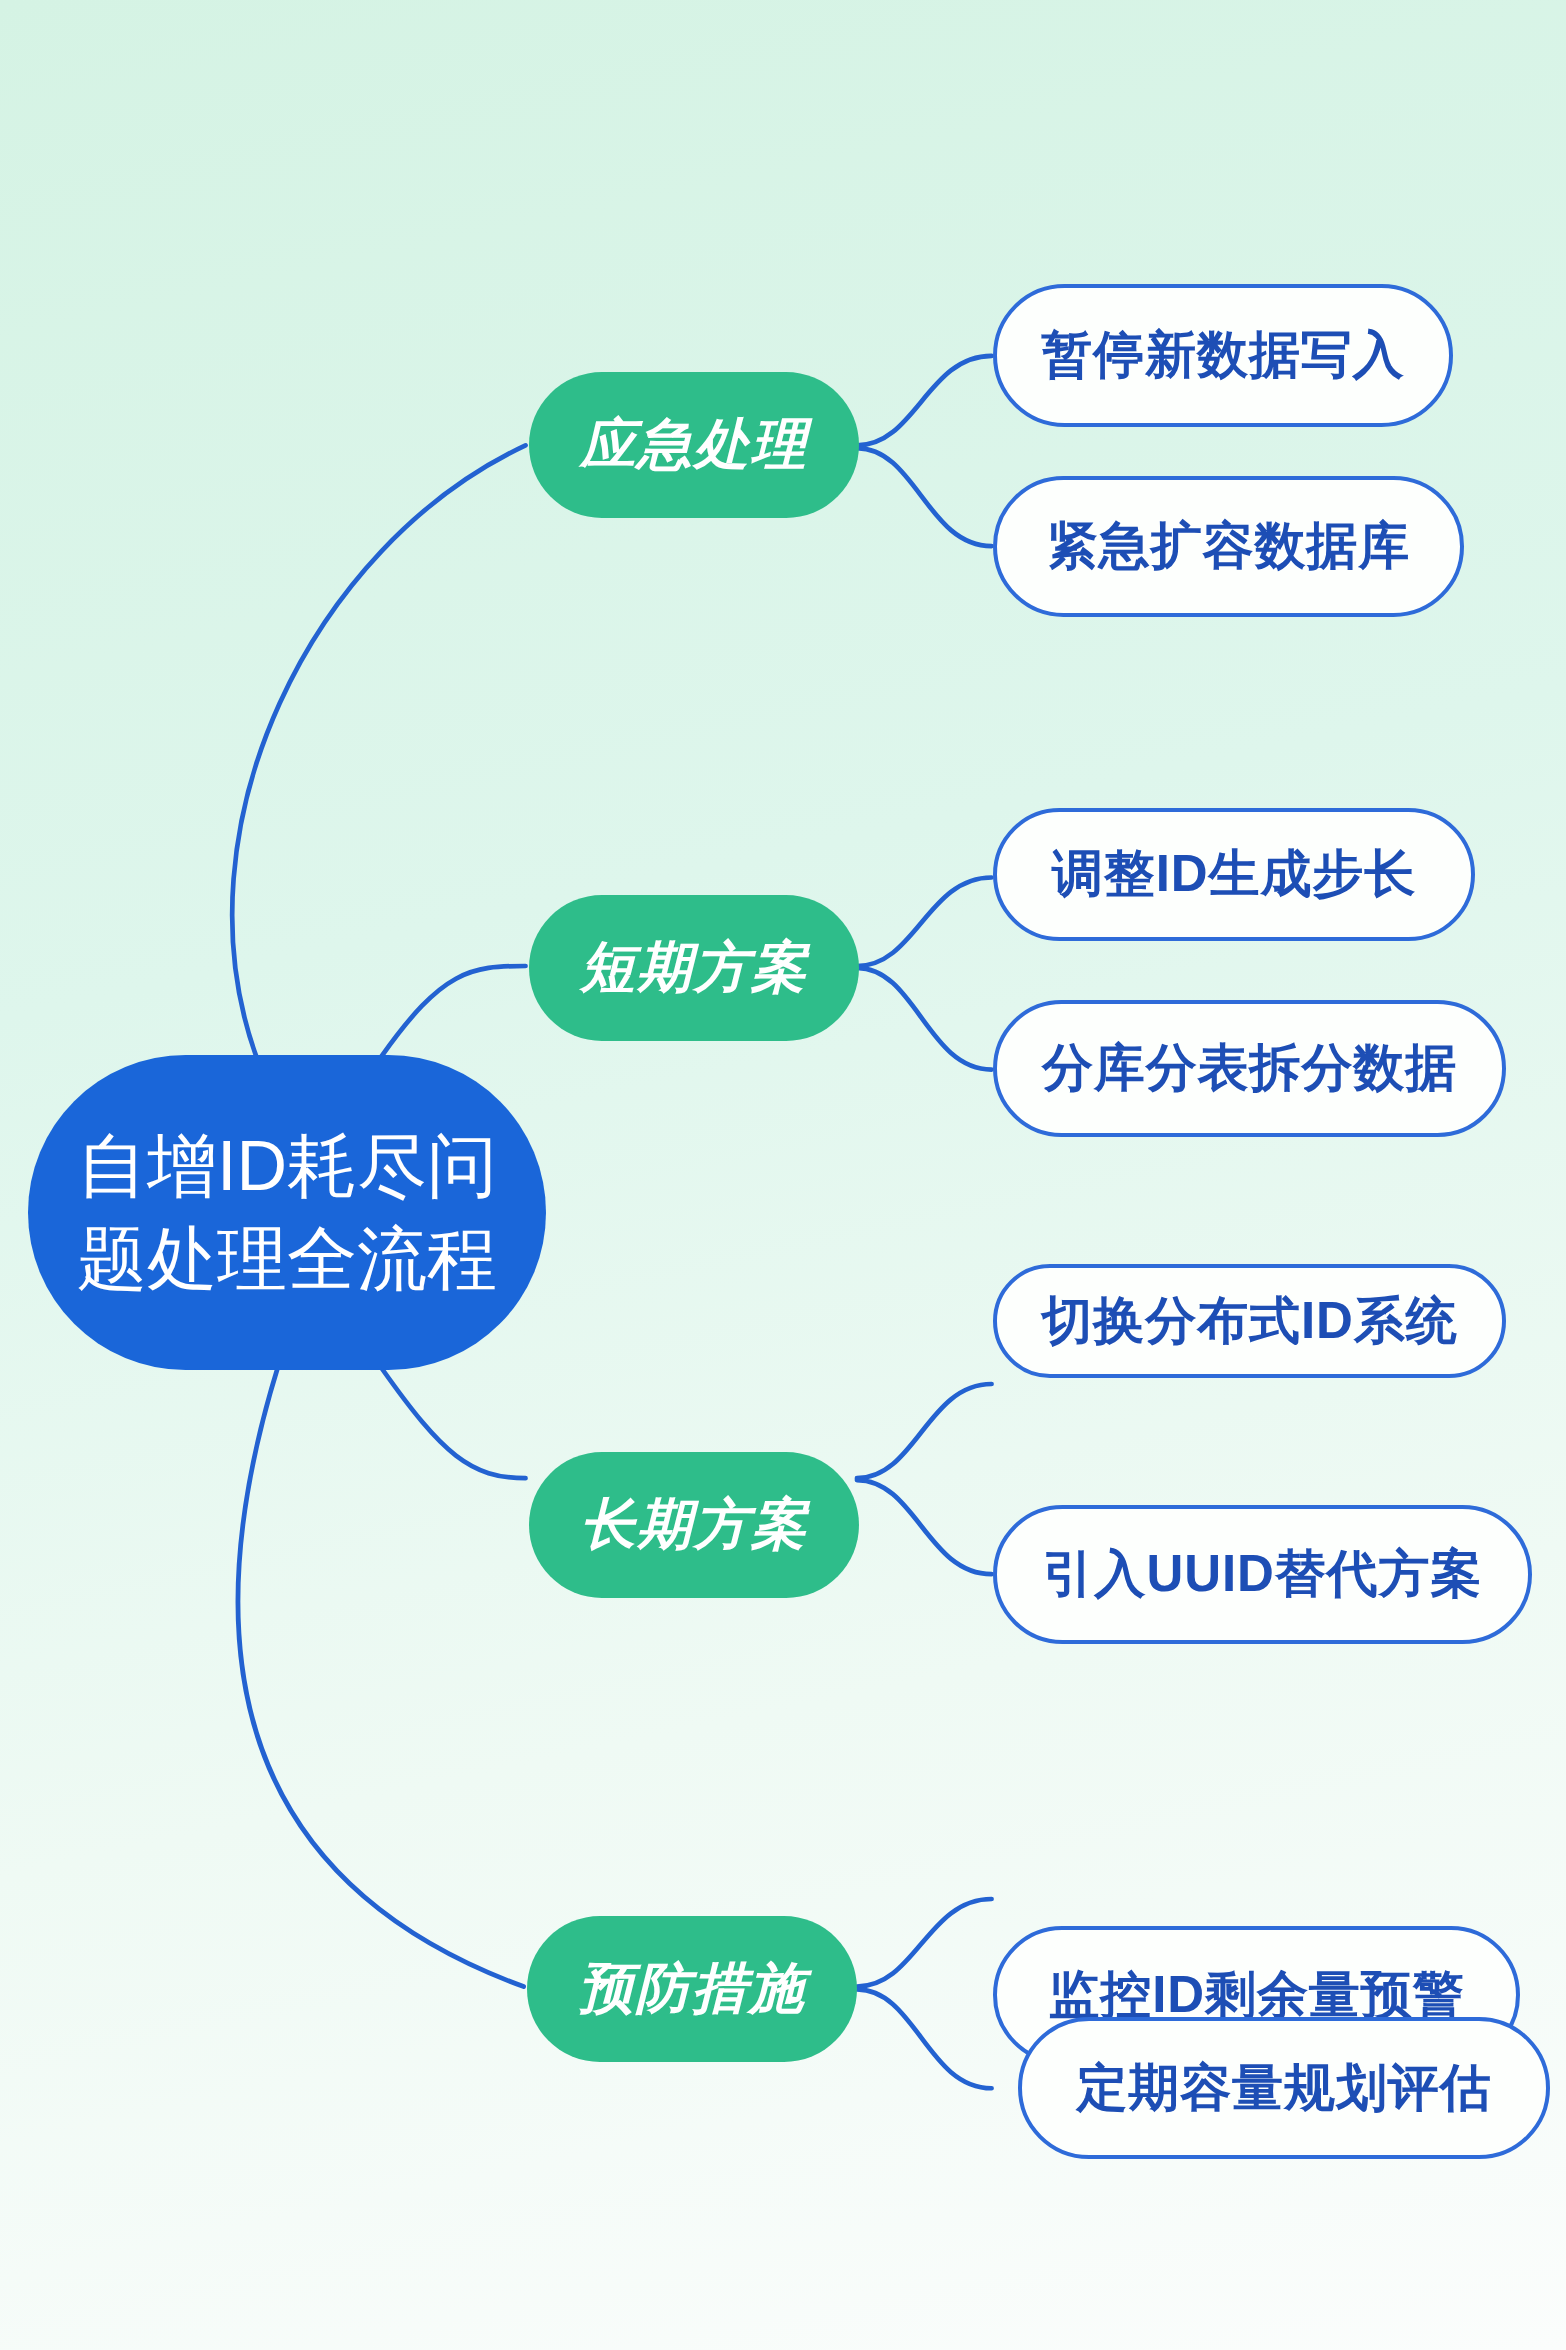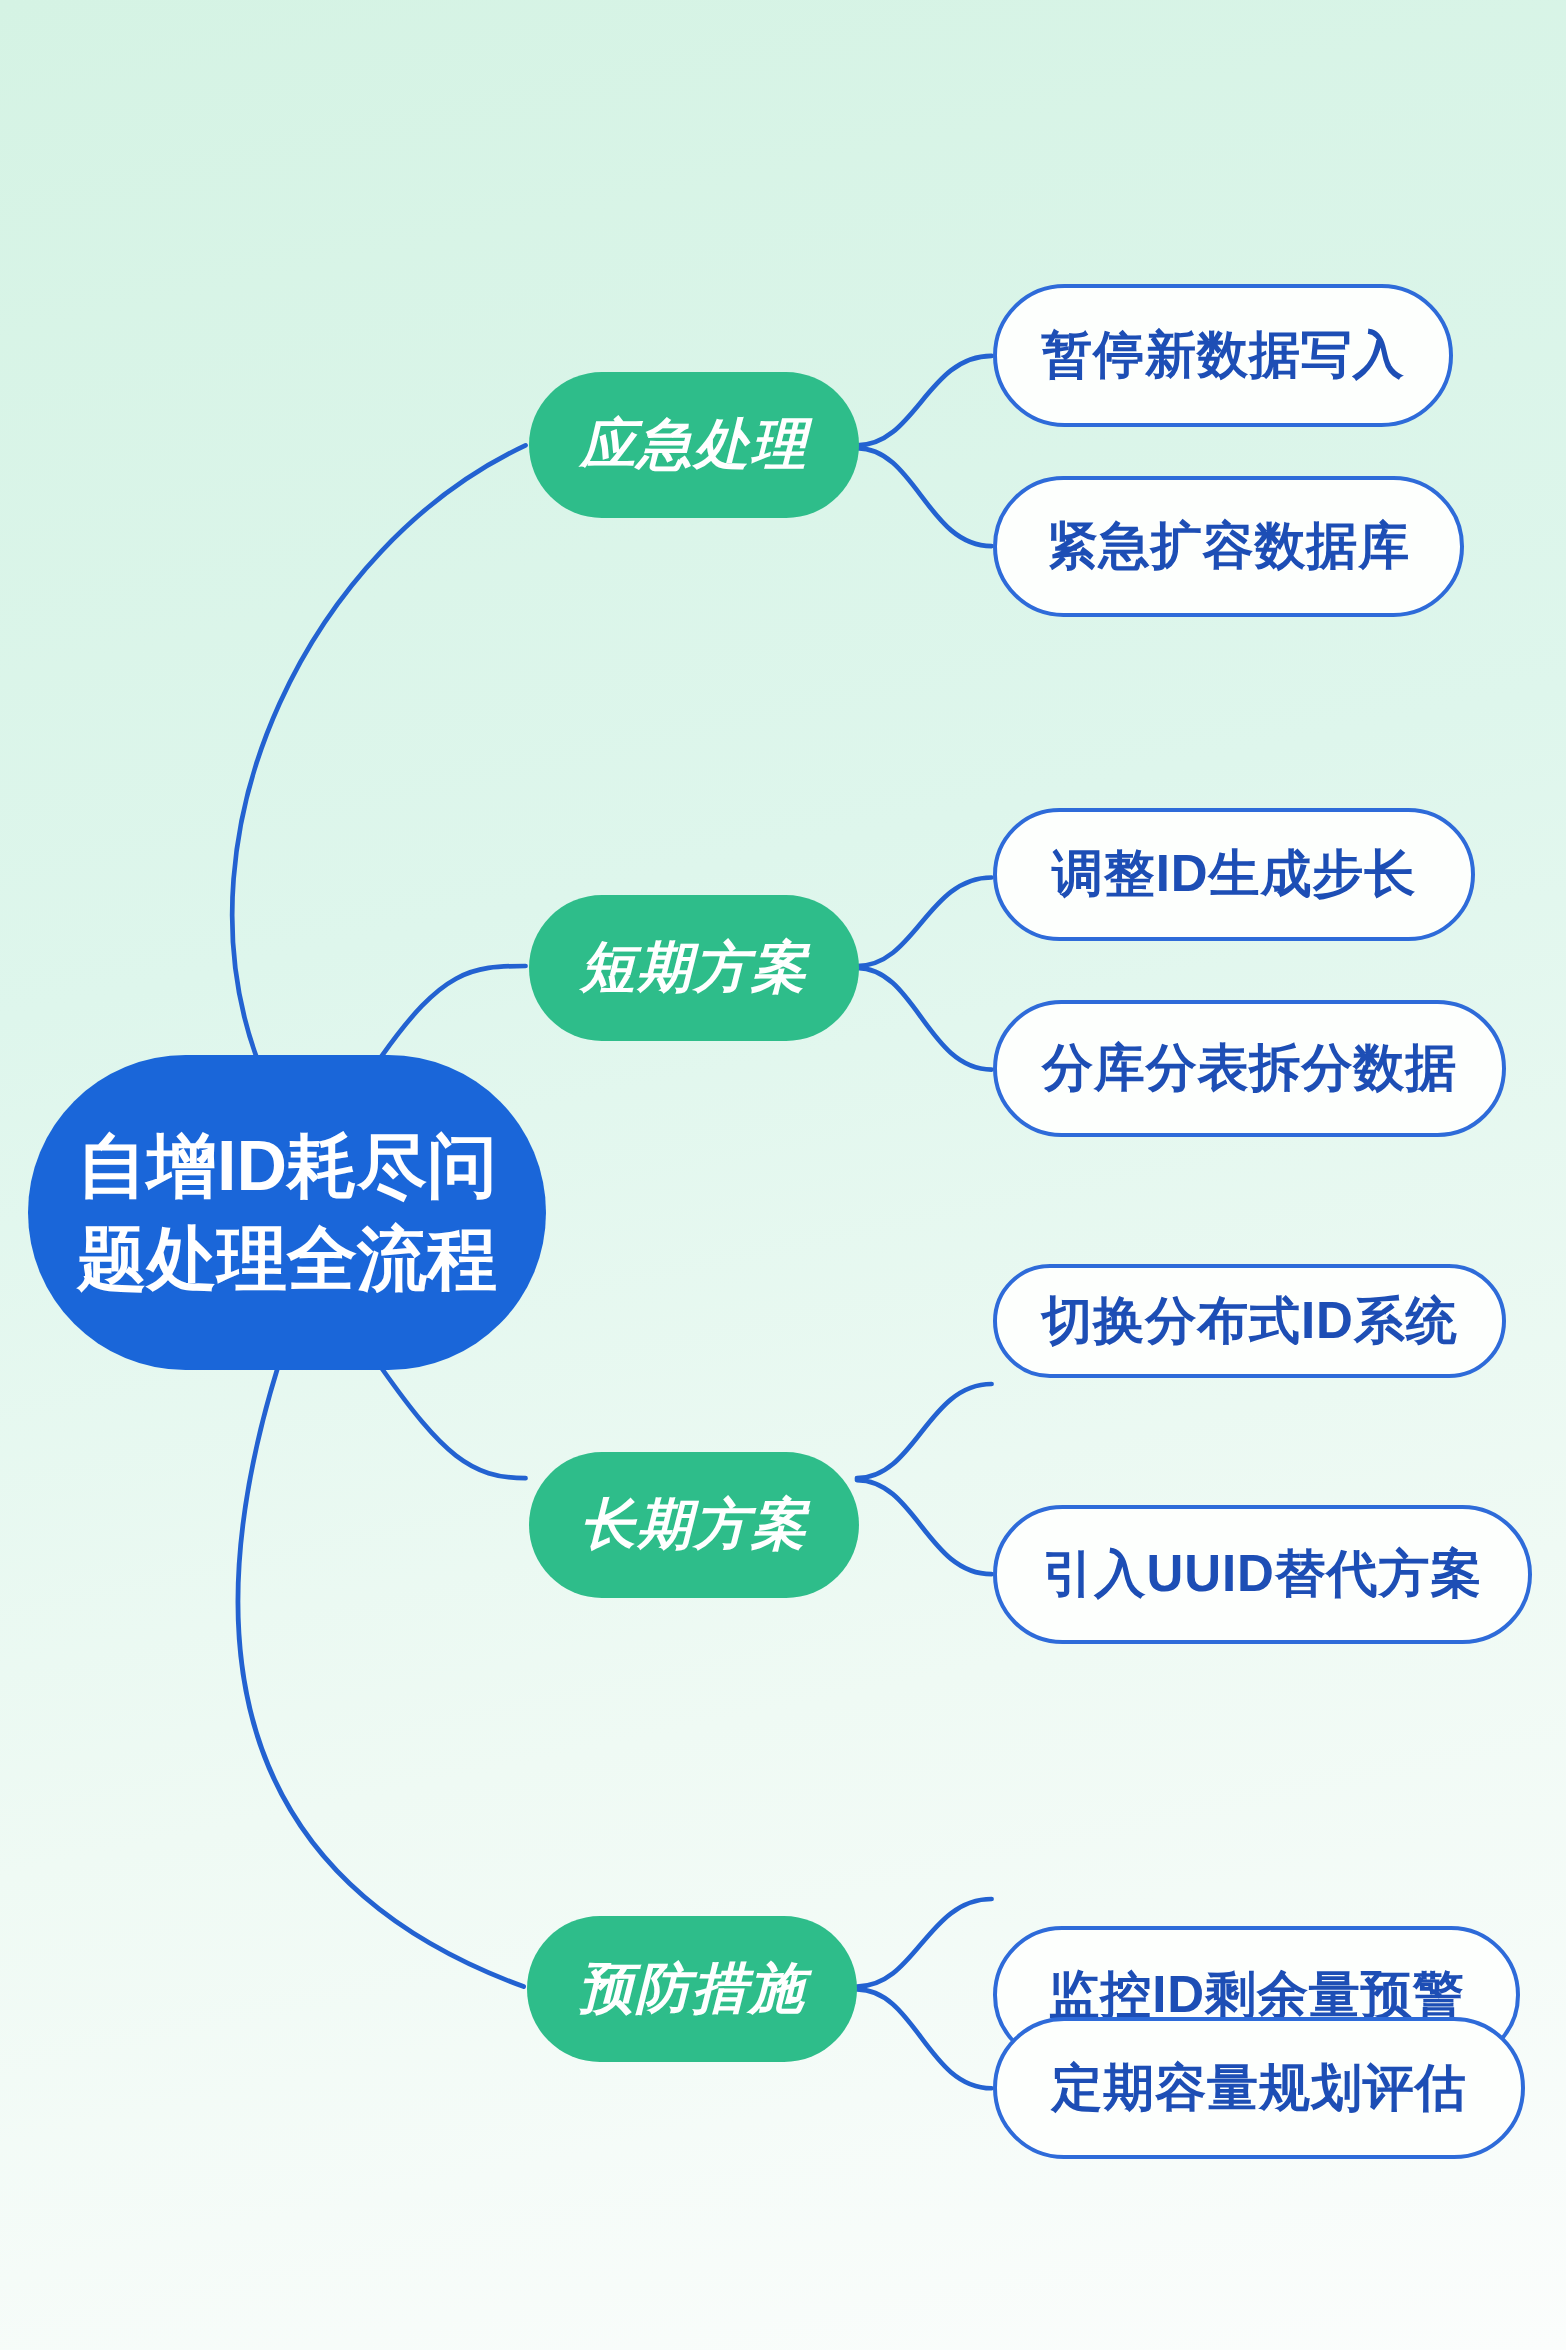--- a/index.html
+++ b/index.html
@@ -37,21 +37,21 @@
     text-align: center;
     box-sizing: border-box;
   }
   .root {
     left: 28px; top: 1055px;
     width: 518px; height: 315px;
     background: var(--root-fill, #1a66d9);
     border-radius: 160px;
     color: var(--node-text, #ffffff);
     font-size: 70px;
-    font-weight: bold;
+    font-weight: normal;
     line-height: 1.32;
     flex-direction: column;
   }
   .branch {
     width: 330px; height: 146px;
     background: var(--branch-fill, #2ebd8a);
     border-radius: 73px;
     color: var(--node-text, #ffffff);
     font-size: 55px;
     font-weight: bold;
@@ -71,21 +71,21 @@
   .b2 { left: 529px; top: 895px; }
   .b3 { left: 529px; top: 1432px; margin-top: 20px; }
   .b4 { left: 527px; top: 1916px; }
   .l1 { left: 993px; top: 284px;  width: 460px; height: 143px; }
   .l2 { left: 993px; top: 476px;  width: 471px; height: 141px; }
   .l3 { left: 993px; top: 808px;  width: 482px; height: 133px; }
   .l4 { left: 993px; top: 1000px; width: 513px; height: 137px; }
   .l5 { left: 993px; top: 1264px; width: 513px; height: 114px; }
   .l6 { left: 993px; top: 1505px; width: 539px; height: 139px; }
   .l7 { left: 993px; top: 1926px; width: 527px; height: 138px; }
-  .l8 { left: 993px; top: 2017px; width: 532px; height: 142px; }
+  .l8 { left: 1018px; top: 2017px; width: 532px; height: 142px; }
 </style>
 </head>
 <body>
 
 <div class="canvas">
 
   <svg class="connectors" viewBox="0 0 1664 2496" xmlns="http://www.w3.org/2000/svg">
     <path d="M 272 1122 C 185 880, 330 580, 558 473"></path>
     <path d="M 405 1122 C 470 1030, 500 1026, 558 1026"></path>
     <path d="M 405 1453 C 470 1545, 500 1570, 558 1570"></path>

